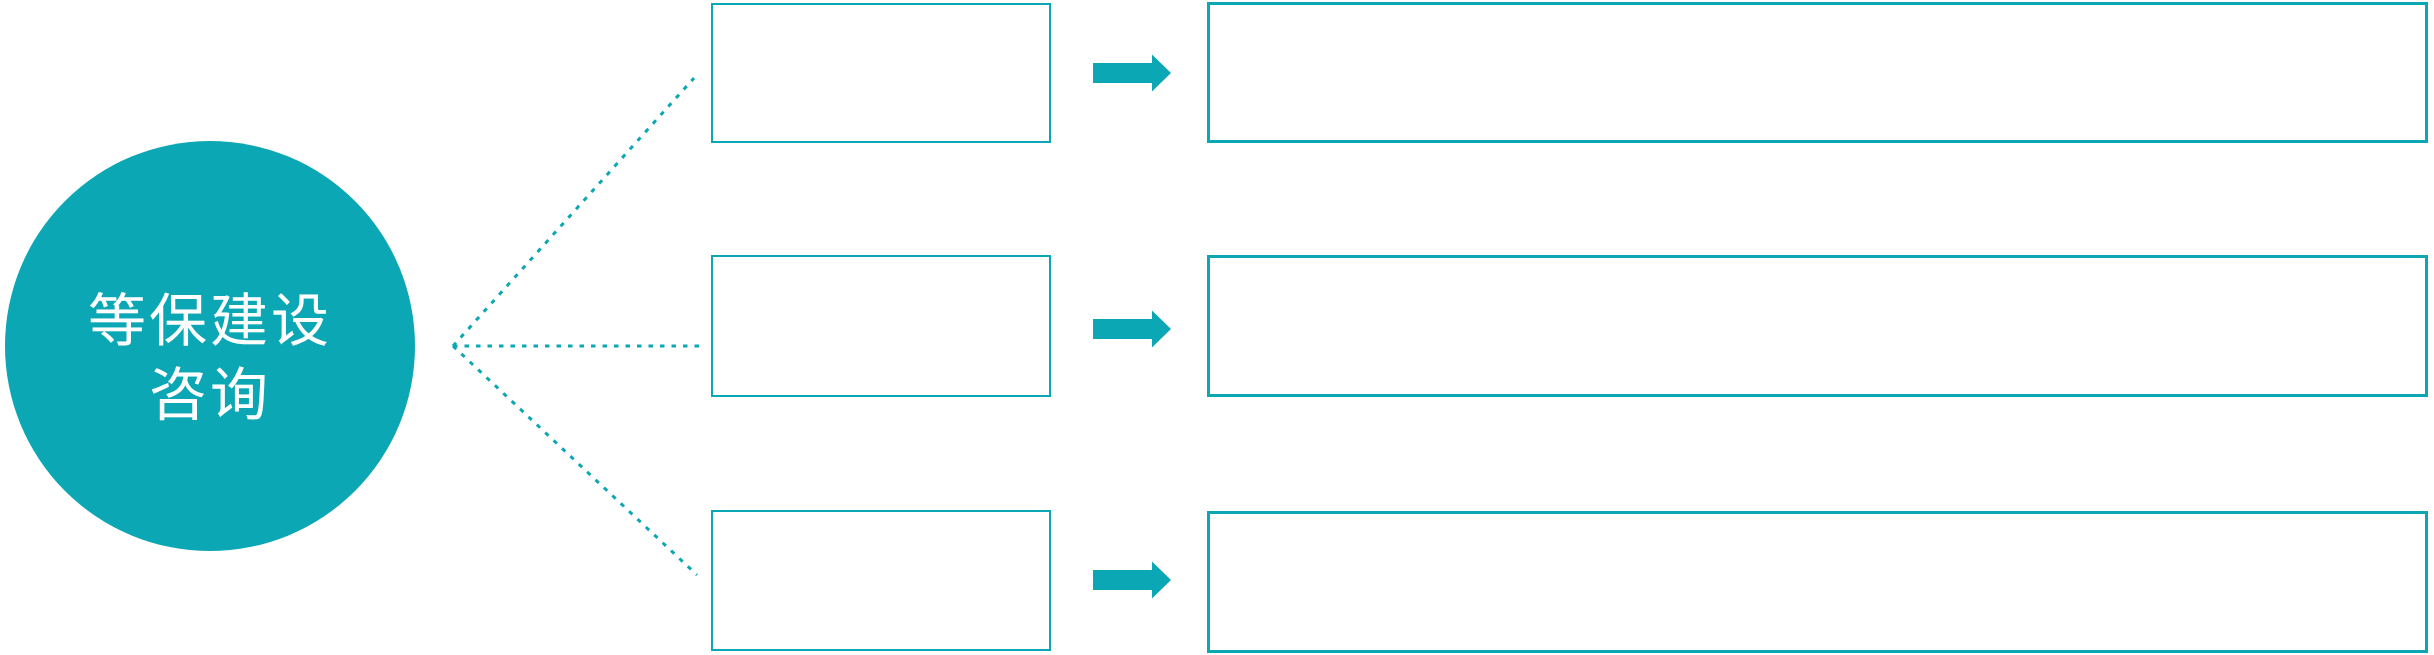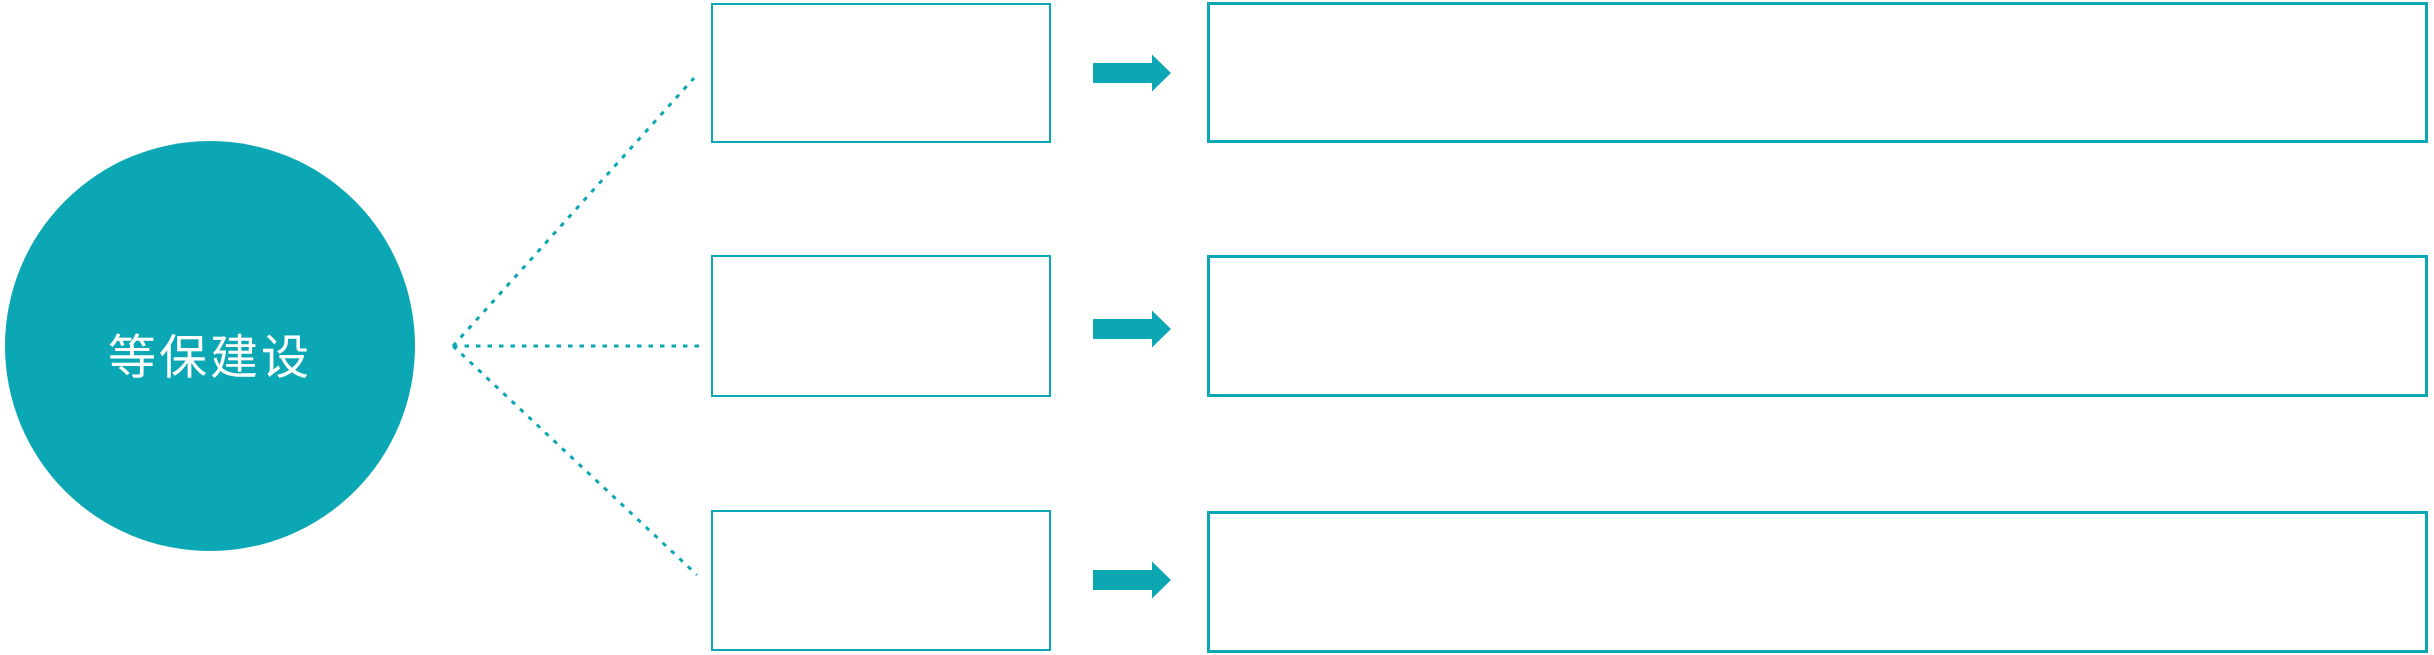--- a/index.html
+++ b/index.html
@@ -25,21 +25,21 @@
     position: absolute;
     left: 5px; top: 141px;
     width: 410px; height: 410px;
     border-radius: 50%;
     background: var(--accent, #0BA7B4);
     display: flex;
     flex-direction: column;
     align-items: center;
     justify-content: center;
     color: #ffffff;
-    font-size: 48px;
+    font-size: 58px;
     font-weight: 300;
     letter-spacing: 3px;
     line-height: 1.28;
     text-align: center;
     transform: translateZ(0);
   }
   .topic-circle .line { display: block; transform: translateY(12px); }
   .box {
     position: absolute;
     background: #ffffff;
@@ -73,20 +73,21 @@
     <line x1="453" y1="346" x2="700" y2="346" style="stroke: var(--accent,#0BA7B4); stroke-width: 3; fill: none;" stroke-dasharray="4.5 7"></line>
     <line x1="453" y1="346" x2="697" y2="575" style="stroke: var(--accent,#0BA7B4); stroke-width: 3; fill: none;" stroke-dasharray="4.5 7"></line>
 
     <polygon points="1093,63 1152,63 1152,54.5 1171,73 1152,91.5 1152,83 1093,83" style="fill: var(--accent,#0BA7B4);"></polygon>
     <polygon points="1093,319 1152,319 1152,310.5 1171,329 1152,347.5 1152,339 1093,339" style="fill: var(--accent,#0BA7B4);"></polygon>
     <polygon points="1093,570 1152,570 1152,561.5 1171,580 1152,598.5 1152,590 1093,590" style="fill: var(--accent,#0BA7B4);"></polygon>
   </svg>
 
   <div class="topic-circle" style="color: rgb(255, 255, 255);">
     <span class="line">等保建设</span>
+    <span class="line">咨询</span>
   </div>
 
   <div class="box small-box sb1"></div>
   <div class="box large-box lb1"></div>
 
   <div class="box small-box sb2"></div>
   <div class="box large-box lb2"></div>
 
   <div class="box small-box sb3"></div>
   <div class="box large-box lb3"></div>

